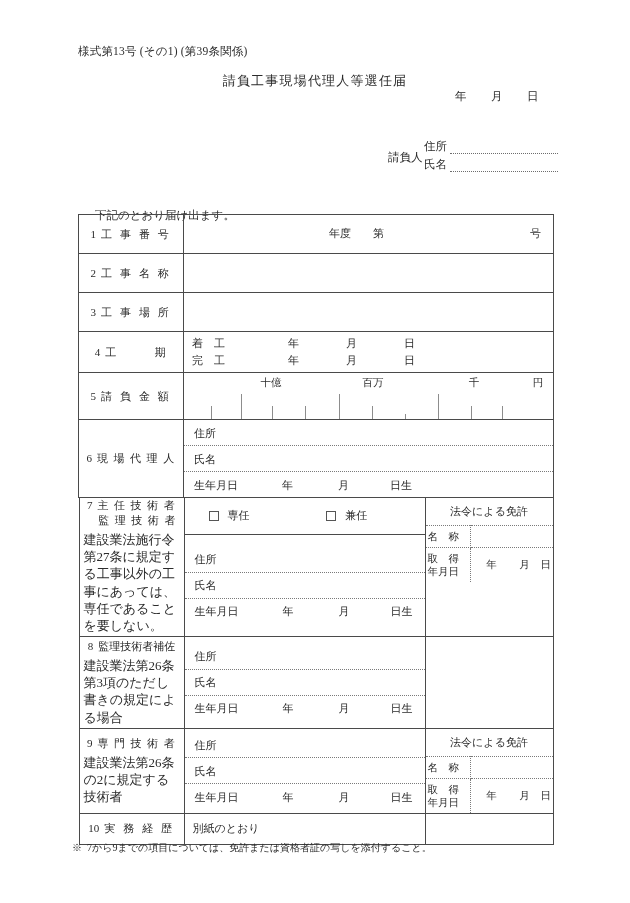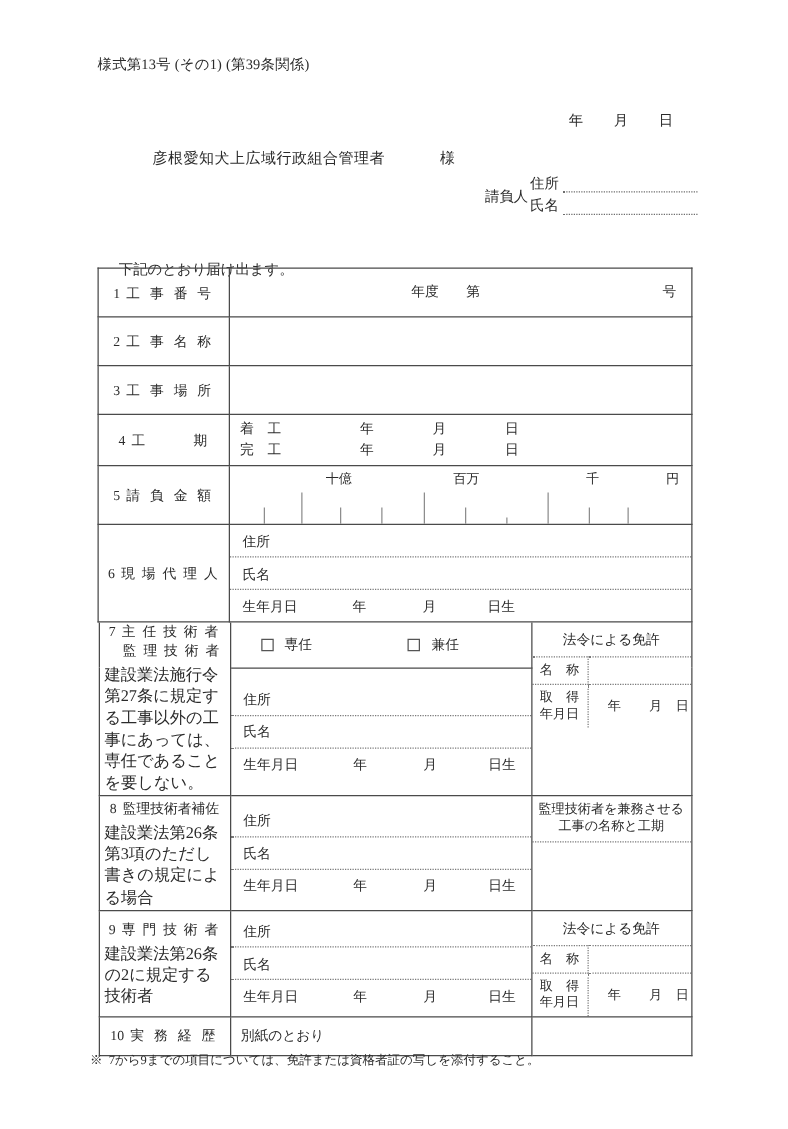--- a/index.html
+++ b/index.html
@@ -257,21 +257,21 @@
     table-layout: fixed;
   }
   .lic td {
     border: none;
     font-size: 10.5px;
     padding: 0;
     vertical-align: middle;
   }
   .lic .lic-key {
     width: 40px;
-    text-align: center;
+    text-align: left;
     border-right: 1px dotted #7a7a7a;
     line-height: 1.25;
     padding: 4px 2px;
     white-space: nowrap;
   }
   .lic .lic-val {
     padding: 4px 4px;
     text-align: center;
     white-space: nowrap;
   }
@@ -319,28 +319,26 @@
   }
   .footnote .mark { margin-right: 5px; }
 </style>
 </head>
 <body>
 
 <div class="page">
 
   <div class="form-code">様式第13号 (その1) (第39条関係)</div>
 
+  <div class="doc-title">請負工事現場代理人等選任届</div>
 
   <div class="date-line">
     <span class="y">年</span><span class="m">月</span><span>日</span>
   </div>
 
-  <div class="addressee">
-    <span>彦根愛知犬上広域行政組合管理者</span><span class="sama">様</span>
-  </div>
 
   <div class="contractor">
     <span class="ctr-label">請負人</span>
     <div class="ctr-row">
       <span>住所</span>
       <span class="fld"></span>
     </div>
     <div class="ctr-row">
       <span>氏名</span>
       <span class="fld"></span>
@@ -535,24 +533,20 @@
                       <tr>
                           <td><span>氏名</span></td>
                         </tr>
                       <tr>
                           <td class="birth"><span>生年月日</span><span class="yy">年</span><span class="mm">月</span><span>日生</span></td>
                         </tr>
                     </tbody>
                   </table>
                 </td>
                 <td style="border:1px solid #4a4a4a;border-top:none;vertical-align:top;">
-                  <div class="k8-head">
-                    <span>監理技術者を兼務させる</span><br>
-                    <span>工事の名称と工期</span>
-                  </div>
                 </td>
               </tr>
             </tbody>
           </table>
         </td>
       </tr>
 
       <tr>
         <td colspan="2" style="padding:0;border:none;">
           <table style="width:100%;border-collapse:collapse;table-layout:fixed;">

